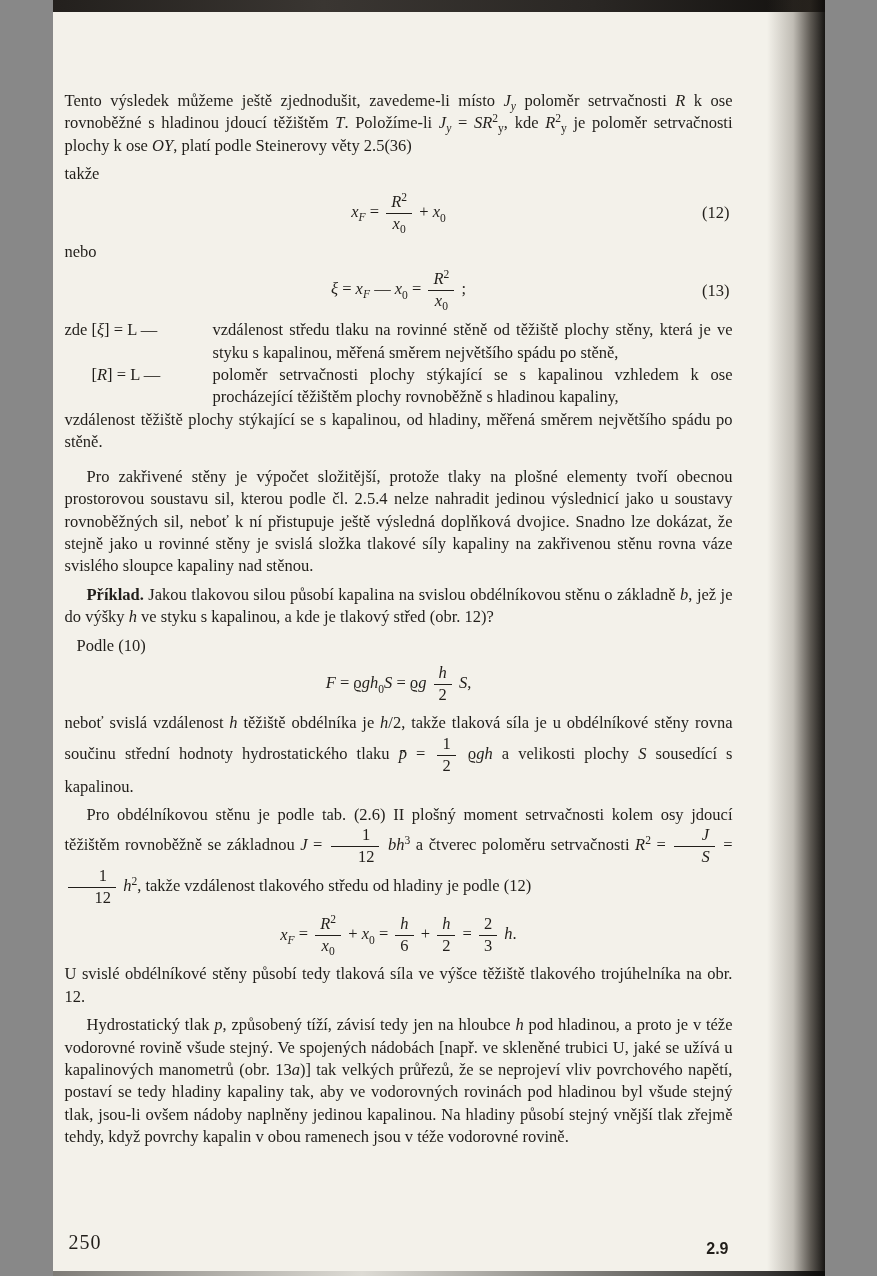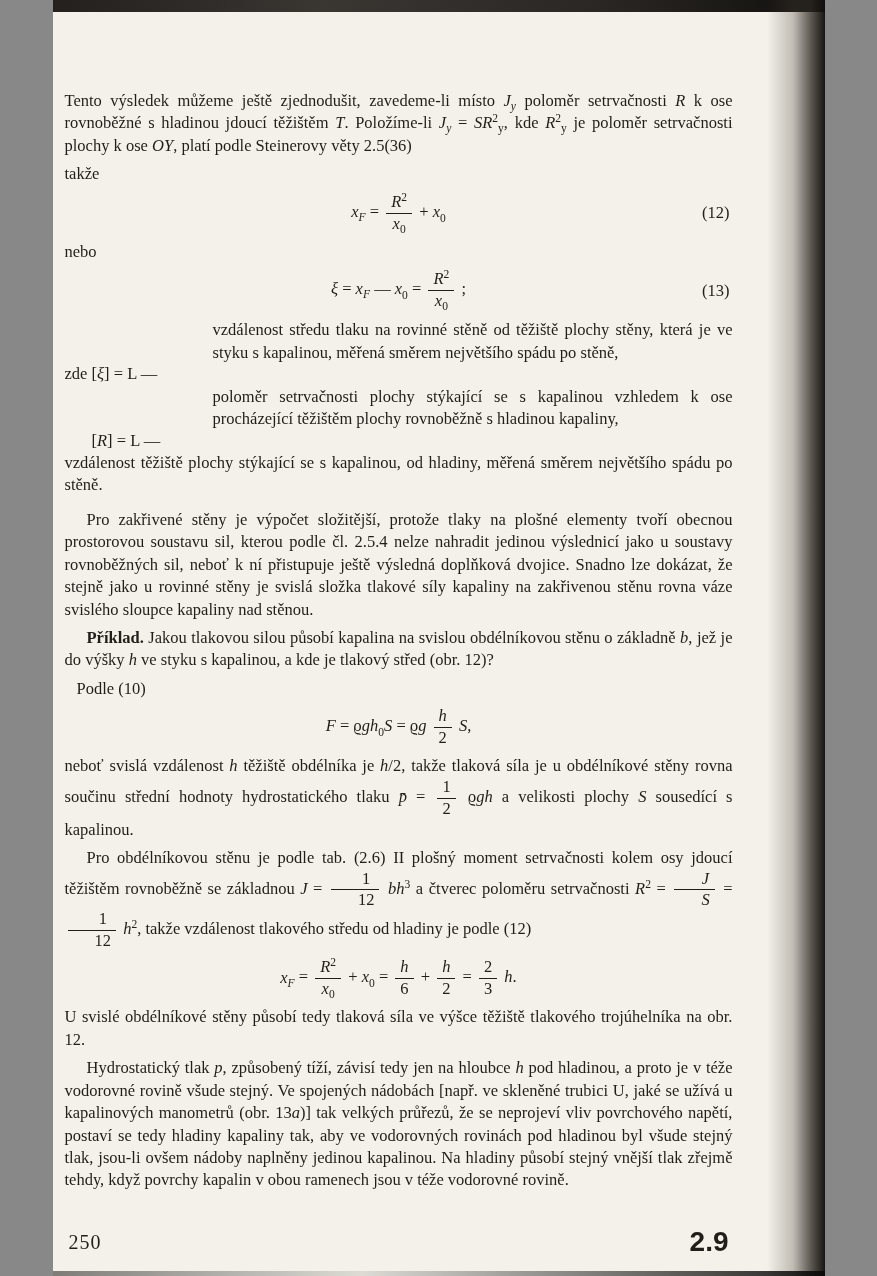--- a/index.html
+++ b/index.html
@@ -36,32 +36,32 @@
   .eq { text-align:center; margin:7px 0; }
   .eqrow { position:relative; margin:7px 3px; }
   .eqrow .eq { margin:0; }
   .eqnum { position:absolute; right:0; top:50%; transform:translateY(-50%); }
   .f { display:inline-block; vertical-align:middle; text-align:center; margin:0 3px; line-height:1.15; }
   .f .n { display:block; padding:0 5px 1px; border-bottom:1.4px solid #211e1a; }
   .f .d { display:block; padding:1px 5px 0; }
   sub,sup { font-size:70%; line-height:0; }
   .defs { margin:8px 0 12px 0; }
   .def-row { display:flex; margin:0; }
-  .def-label { flex:0 0 148px; box-sizing:border-box; white-space:nowrap;margin-top:44px; }
+  .def-label { flex:0 0 148px; box-sizing:border-box; white-space:nowrap; }
   .def-row:nth-child(2) .def-label { padding-left:27px; }
   .def-row:nth-child(3) .def-label { padding-left:22px; }
   .def-text { flex:1; text-align:justify; }
   .footer-page {
     position:absolute; left:16px; bottom:22px;
     font-size:20px; letter-spacing:1px;
   }
   .footer-section {
     position:absolute; right:96px; bottom:18px;
     font-family:"Liberation Sans","DejaVu Sans",sans-serif;
-    font-weight:bold; font-size:28px;
+    font-weight:bold; font-size:16px;
   }
 </style>
 </head>
 <body>
 
 <div class="scan">
   <div class="edge-top"></div>
   <div class="edge-right"></div>
   <div class="edge-bottom"></div>
 

